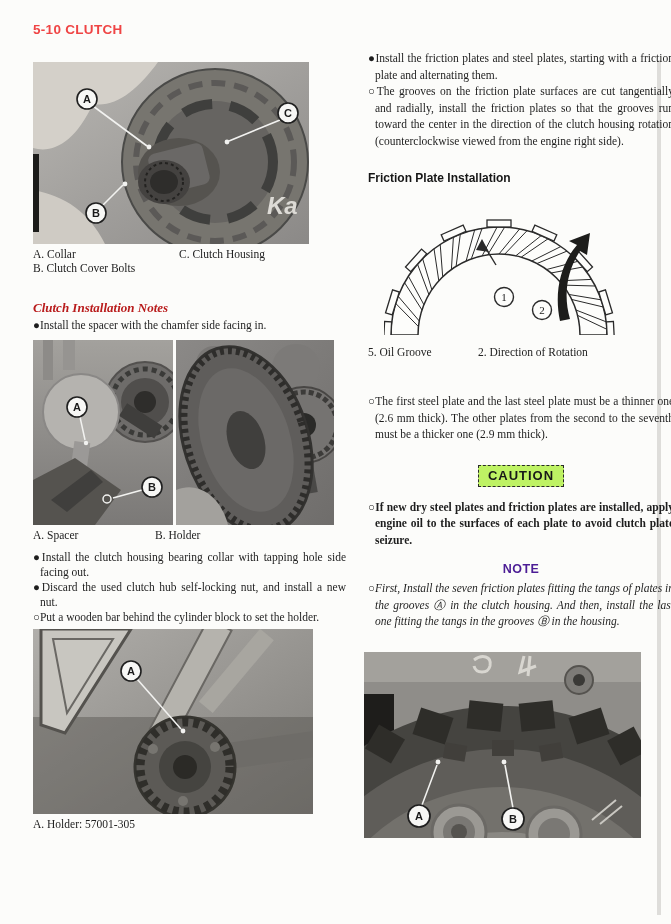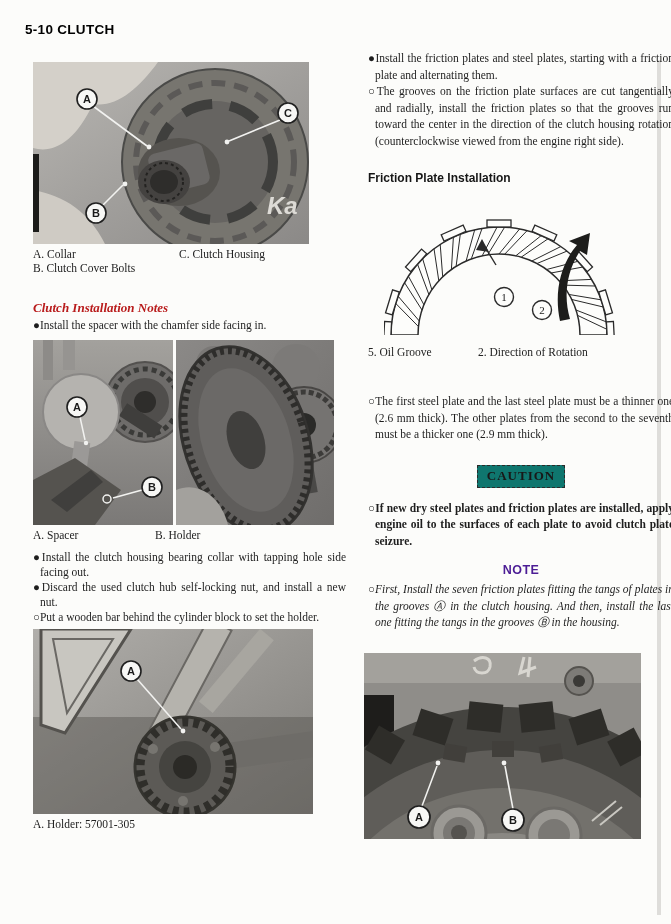--- a/index.html
+++ b/index.html
@@ -5,23 +5,23 @@
   html,body{margin:0;padding:0;}
   body{
     width:671px;height:924px;position:relative;overflow:hidden;
     background:#fcfcfa;color:#1e1e1e;
     font-family:"Liberation Serif", serif;font-size:11.5px;
   }
   .col{position:absolute;}
   .col-left{left:33px;top:55px;width:313px;}
   .col-right{left:368px;top:50px;width:306px;}
   .page-header{
-    position:absolute;left:25px;top:22px;
+    position:absolute;left:33px;top:22px;
     font-family:"Liberation Sans", sans-serif;font-weight:bold;font-size:13.5px;
-    letter-spacing:.3px;color:#000000;
+    letter-spacing:.3px;color:#ef4444;
   }
   .photo{display:block;background:#8a8a88;}
   .photo-frame{font-size:0;line-height:0;}
   .cap-row{display:flex;line-height:14px;margin-top:3px;color:#222;}
   .cap-col1{width:146px;flex:none;}
   .cap-col1 div{white-space:nowrap;}
   .cap-col2{flex:1;}
   .cap23 .cap-col1{width:122px;}
   .figcap .cap-col1{width:110px;}
   .sec-head{
@@ -33,22 +33,22 @@
     padding-left:7px;text-indent:-7px;margin:0;
   }
   .para-left{line-height:15px;}
   .fig-head{
     font-family:"Liberation Sans", sans-serif;font-weight:bold;font-size:12px;
     margin-top:22px;color:#161616;
   }
   .caution-wrap{text-align:center;margin-top:22px;}
   .caution-box{
     display:inline-block;border:1.5px dashed #2a2a2a;padding:2px 9px 3px;
-    font-family:Liberation Serif, serif;font-weight:bold;font-size:13px;
-    letter-spacing:1px;color:#181818;background:#0f766e;
+    font-family:Liberation Sans, sans-serif;font-weight:bold;font-size:13px;
+    letter-spacing:1px;color:#181818;background:#bef264;
   }
   .note-head{
     text-align:center;font-family:"Liberation Sans", sans-serif;font-weight:bold;
     font-size:12.5px;letter-spacing:.5px;margin-top:14px;color:#4c1d95;
   }
   .bold-text{font-weight:bold;}
   .italic-text{font-style:italic;}
   .scan-edge{
     position:absolute;left:657px;top:60px;width:4px;height:855px;
     background:#d8d7d3;opacity:.85;

